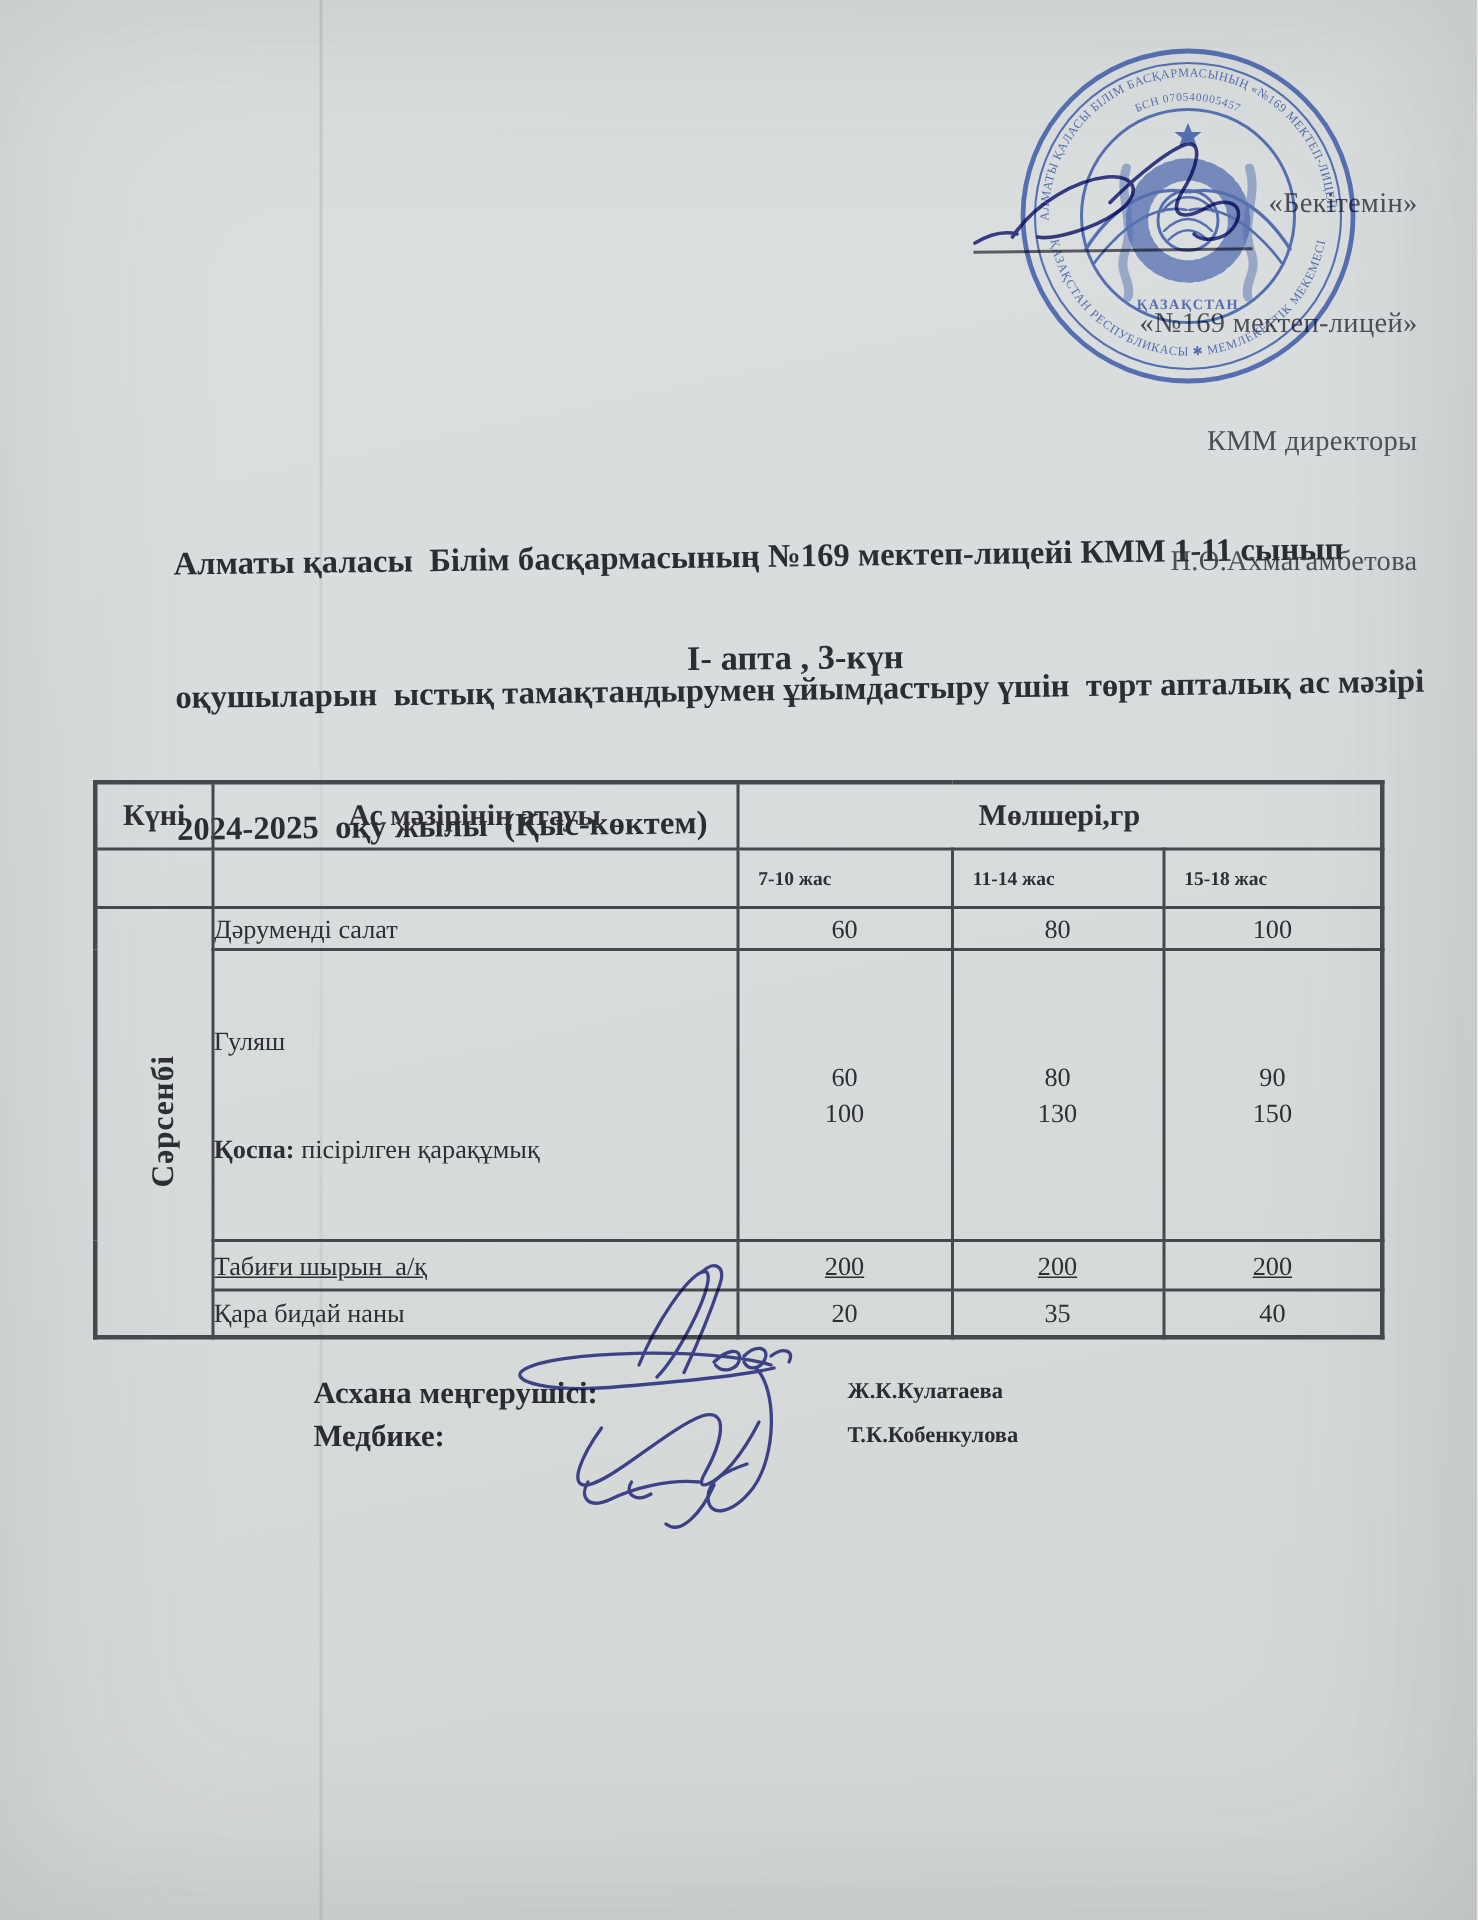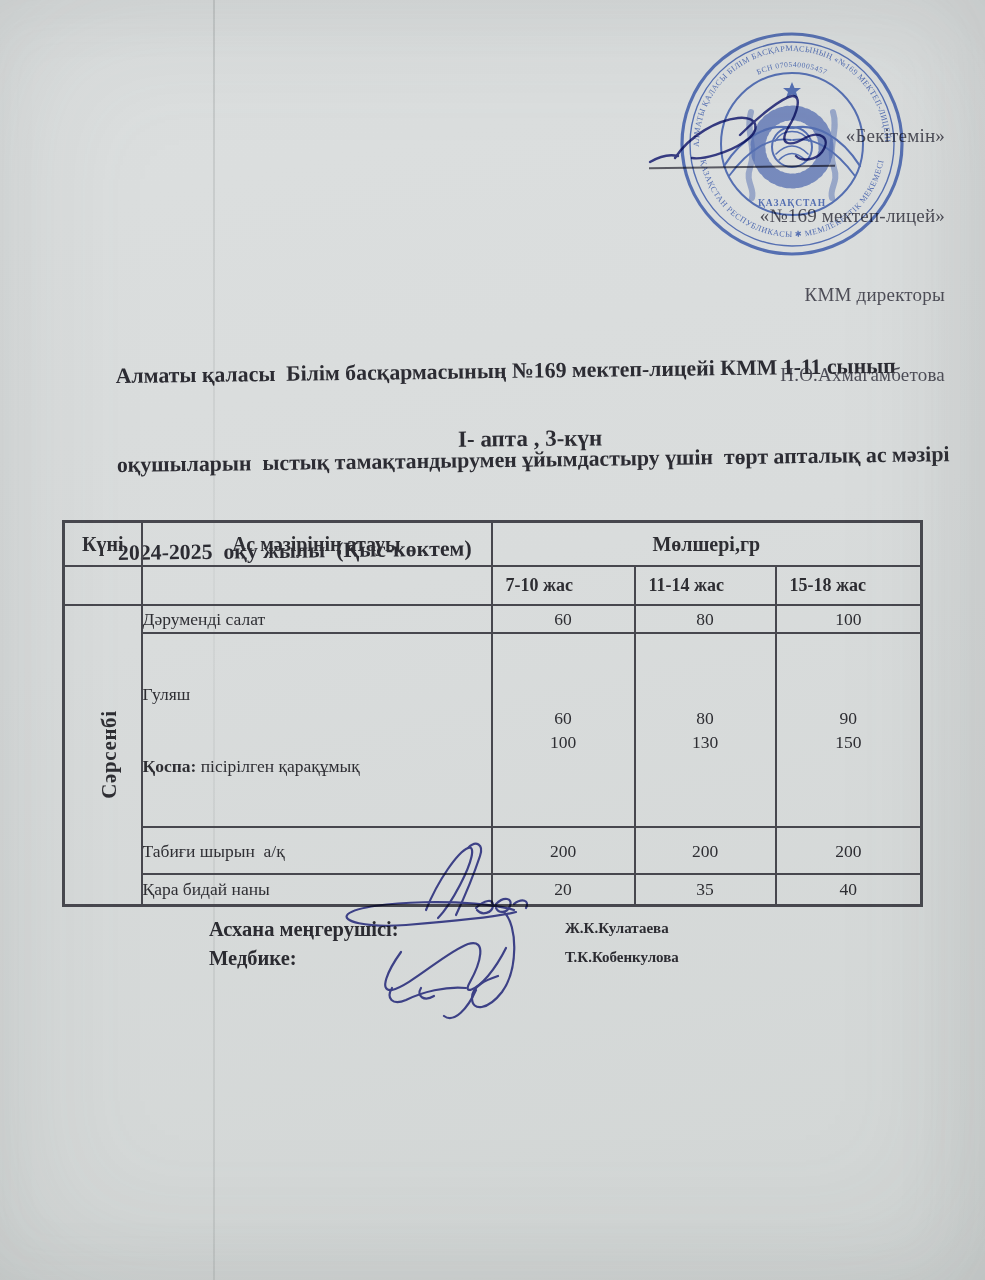--- a/index.html
+++ b/index.html
@@ -38,22 +38,22 @@
     position:absolute;left:458px;top:426px;
     font-weight:bold;font-size:23px;color:#2c2c33;transform:rotate(-.5deg);white-space:pre;
   }
   table.menu{
     position:absolute;left:62px;top:520px;width:858px;
     border-collapse:collapse;table-layout:fixed;color:#2e2e33;
   }
   .menu td{border:2px solid #47474e;padding:0;overflow:hidden;}
   .menu{border:3px solid #47474e;}
   .h1 td{font-weight:bold;font-size:20px;text-align:center;height:42px;vertical-align:middle;}
-  .h2 td{font-weight:bold;font-size:18px;height:37px;text-align:left;padding-left:13px;vertical-align:middle;}
-  .r1{height:28px;} .r2{height:52px;} .r3{height:47px;} .r4{height:31px;}
+  .h2 td{font-weight:bold;font-size:13px;height:37px;text-align:left;padding-left:13px;vertical-align:middle;}
+  .r1{height:28px;} .r2{height:52px;} .r3{height:33px;text-decoration:underline;} .r4{height:31px;}
   .day-cell{text-align:center;vertical-align:middle;}
   .vert{display:inline-block;transform:rotate(-90deg);font-weight:bold;font-size:21px;letter-spacing:.6px;white-space:nowrap;}
   .dish{font-size:17.5px;text-align:left;vertical-align:middle;padding:2px 6px 2px 8px;line-height:24px;white-space:pre-wrap;}
   .dish b{font-weight:bold;}
   .val{font-size:17.5px;text-align:center;vertical-align:middle;line-height:24px;}
   .sig-label{position:absolute;left:209px;font-weight:bold;font-size:20.5px;color:#2b2b31;white-space:pre;}
   .sig-name{position:absolute;left:565px;font-weight:bold;font-size:15px;color:#2b2b31;white-space:pre;}
   .sig-bottom{position:absolute;left:326px;top:840px;mix-blend-mode:multiply;}
 </style>
 </head>

